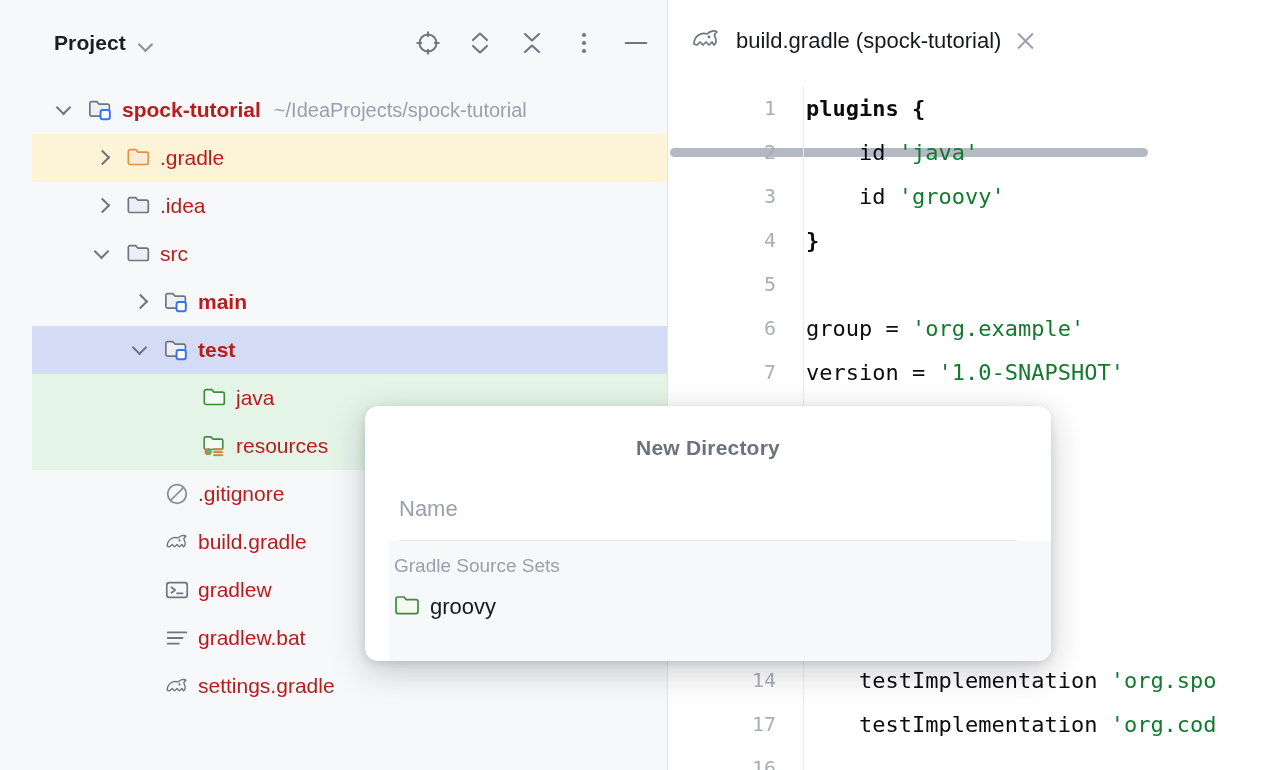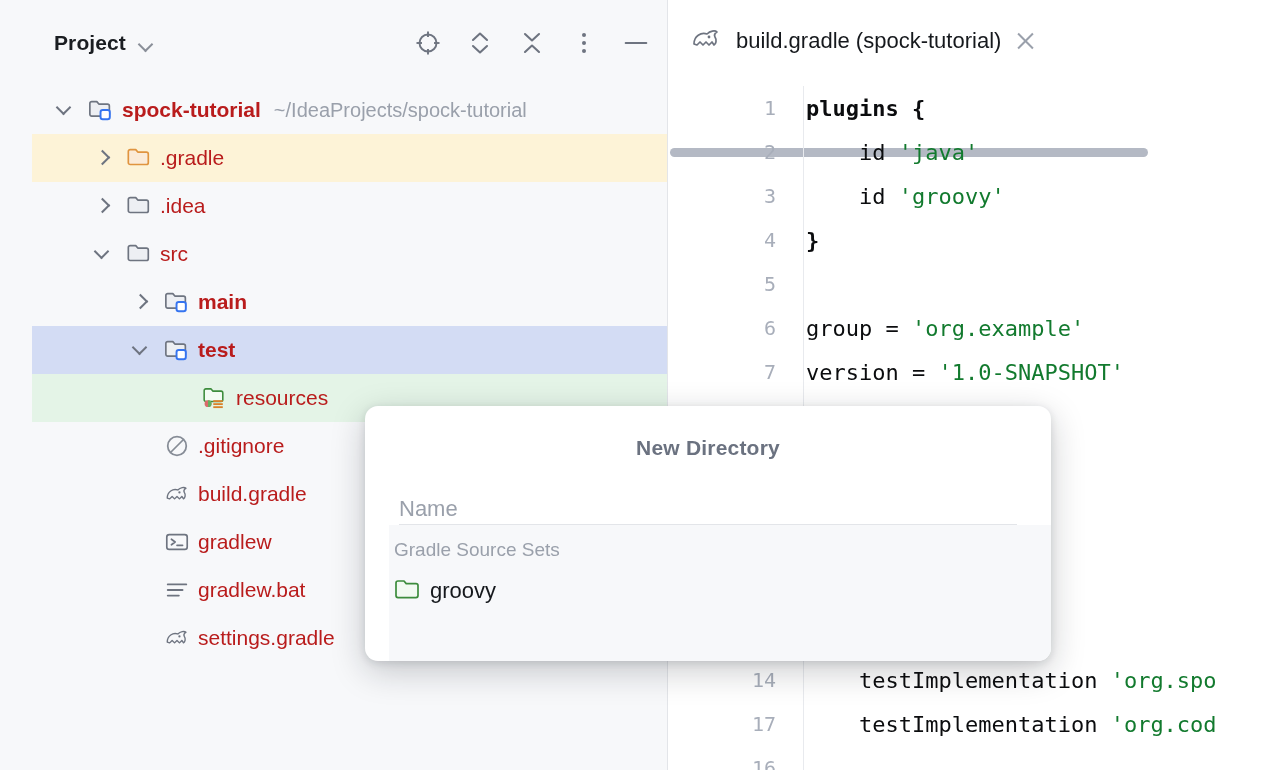--- a/index.html
+++ b/index.html
@@ -131,21 +131,21 @@
     display: flex; flex-direction: column; justify-content: flex-end;
   }
   #popup-title {
     text-align: center; font-size: 21px; font-weight: bold;
     color: #6B7280; padding-top: 30px; letter-spacing: .2px;
   }
   #popup-input-wrap { padding: 0 34px; margin-top: 36px; }
   #popup-input {
     width: 100%; border: none; outline: none; background: transparent;
     font-family: "Liberation Sans", sans-serif; font-size: 22px; color: #16191D;
-    padding-bottom: 2px;
+    padding-bottom: 18px;
     border-bottom: 1px solid #E3E5E9;
   }
   #popup-input::placeholder { color: #9AA0AB; }
   #popup-list {
     flex: 1; background: #F7F8FA; padding: 14px 0 12px 0; margin-left: 24px;
   }
   #popup-group-label {
     font-size: 19px; color: #9AA0AB; padding: 0 0 0 5px; margin-bottom: 10px;
   }
   .popup-item { display: flex; align-items: center; height: 40px; padding-left: 5px; cursor: pointer; }
@@ -256,20 +256,30 @@
         <div class="row hl-blue" style="width: 645px;">
           <div style="width: 98px; flex: 0 0 auto;"></div>
           <div class="arrow down" style="margin-right: 12px;"></div>
           <span class="icon">
             <svg width="28" height="24" viewBox="0 0 28 24">
         <path d="M2 5 a2 2 0 0 1 2-2 h5.5 l2.2 2.6 H21 a2 2 0 0 1 2 2 v9 a2 2 0 0 1 -2 2 H4 a2 2 0 0 1 -2 -2 Z" fill="#EDEFF3" stroke="#6E7480" stroke-width="1.8" stroke-linejoin="round"></path>
         <rect x="13.5" y="12" width="10" height="10" rx="2.4" fill="#fff" stroke="#3574F0" stroke-width="2.1"></rect>
       </svg>
           </span>
           <span class="label bold">test</span>
+        </div>
+        <div class="row hl-green">
+          <div style="width: 136px; flex: 0 0 auto;"></div>
+          <div class="arrow" style="margin-right: 12px;"></div>
+          <span class="icon">
+            <svg width="28" height="24" viewBox="0 0 28 24">
+        <path d="M2.5 5 a2 2 0 0 1 2-2 h6 l2.2 2.6 H22 a2 2 0 0 1 2 2 v9.4 a2 2 0 0 1 -2 2 H4.5 a2 2 0 0 1 -2 -2 Z" fill="#F3FBF3" stroke="#3C8C3C" stroke-width="1.8" stroke-linejoin="round"></path>
+      </svg>
+          </span>
+          <span class="label">java</span>
         </div>
         <div class="row hl-green">
           <div style="width: 136px; flex: 0 0 auto;"></div>
           <div class="arrow" style="margin-right: 12px;"></div>
           <span class="icon">
             <svg width="30" height="26" viewBox="0 0 30 26">
         <path d="M2.5 4.5 a2 2 0 0 1 2-2 h6 l2.2 2.6 H22 a2 2 0 0 1 2 2 v8 a2 2 0 0 1 -2 2 H4.5 a2 2 0 0 1 -2 -2 Z" fill="#F3FBF3" stroke="#3C8C3C" stroke-width="1.8" stroke-linejoin="round"></path>
         <path d="M3 19.5 a4 4 0 0 1 8 0 a4 4 0 0 1 -8 0 Z" fill="#D96B6B"></path>
         <path d="M7 15.5 a4 4 0 0 1 0 8 Z" fill="#5FB25F"></path>
         <rect x="13" y="15.5" width="11" height="2.1" fill="#D9822B"></rect>

